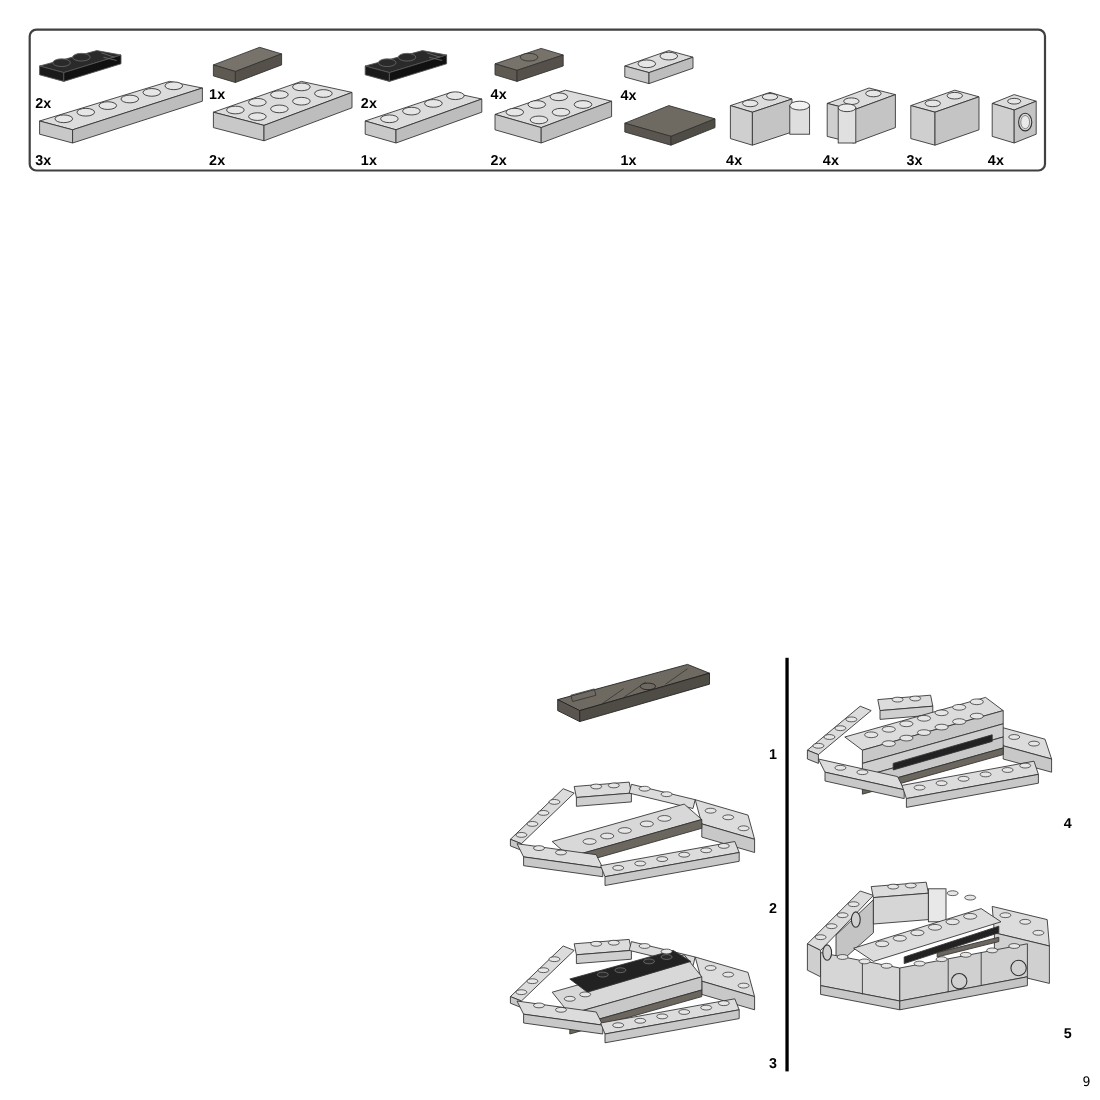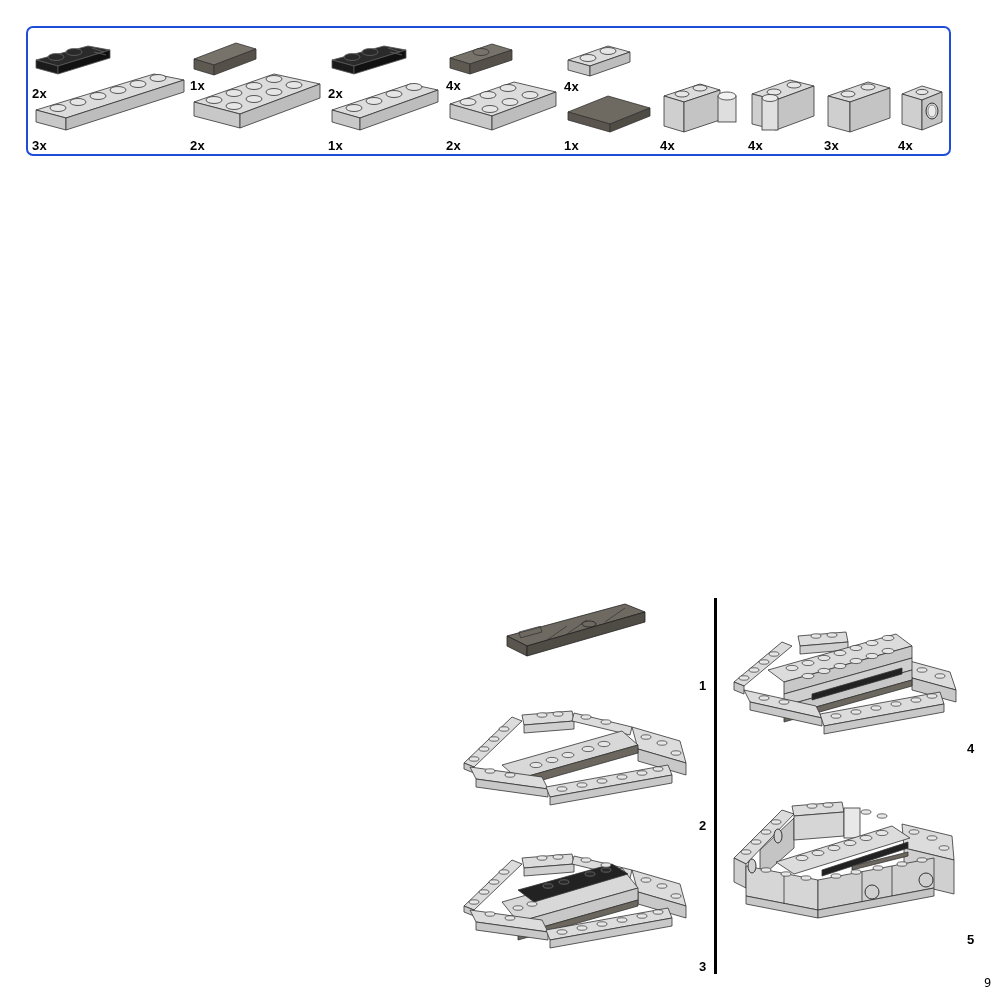--- a/index.html
+++ b/index.html
@@ -1,19 +1,19 @@
 <!DOCTYPE html>
 <html><head>
   <meta charset="utf-8">
   <style>
     html, body { margin: 0; padding: 0; background: #ffffff; }
     body { width: 1000px; height: 1000px; position: relative; overflow: hidden;
            font-family: "Liberation Sans", "DejaVu Sans", sans-serif; }
     .parts-box { position: absolute; left: 26px; top: 26px; width: 925px; height: 130px;
-                 border: 2px solid #1d4ed8; border-radius: 7px; box-sizing: border-box; background: #fff; }
+                 border: 2px solid #404040; border-radius: 7px; box-sizing: border-box; background: #fff; }
     .part { position: absolute; }
     .part svg { display: block; overflow: visible; }
     .qty { position: absolute; font-weight: bold; font-size: 13px; color: #000; letter-spacing: 0.2px; }
     .step-num { position: absolute; font-weight: bold; font-size: 13px; color: #000; }
     .divider { position: absolute; left: 714px; top: 598px; width: 3px; height: 376px; background: #000; }
     .page-num { position: absolute; left: 984px; top: 976px; font-size: 12px; color: #000;
                 font-family: "DejaVu Sans Mono", monospace; }
     .step-img { position: absolute; }
     .step-img svg { display:block; overflow: visible; }
   </style>

